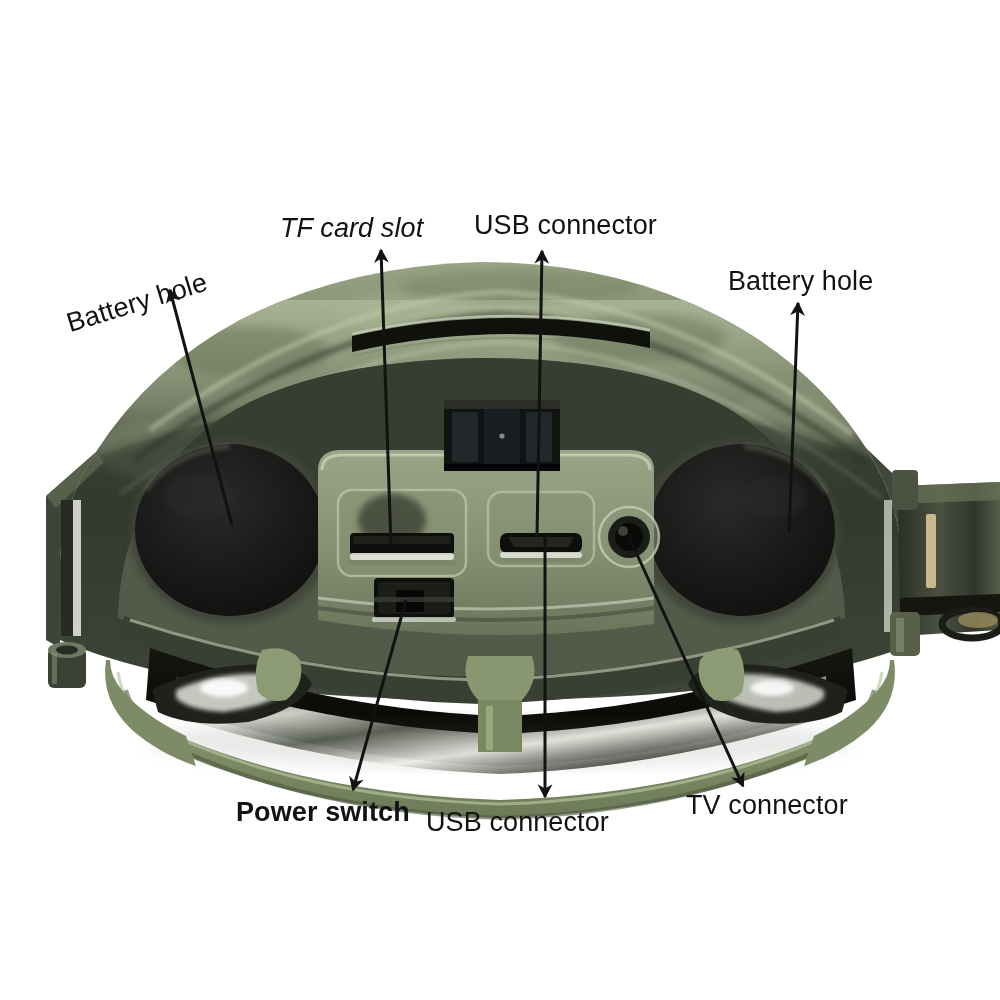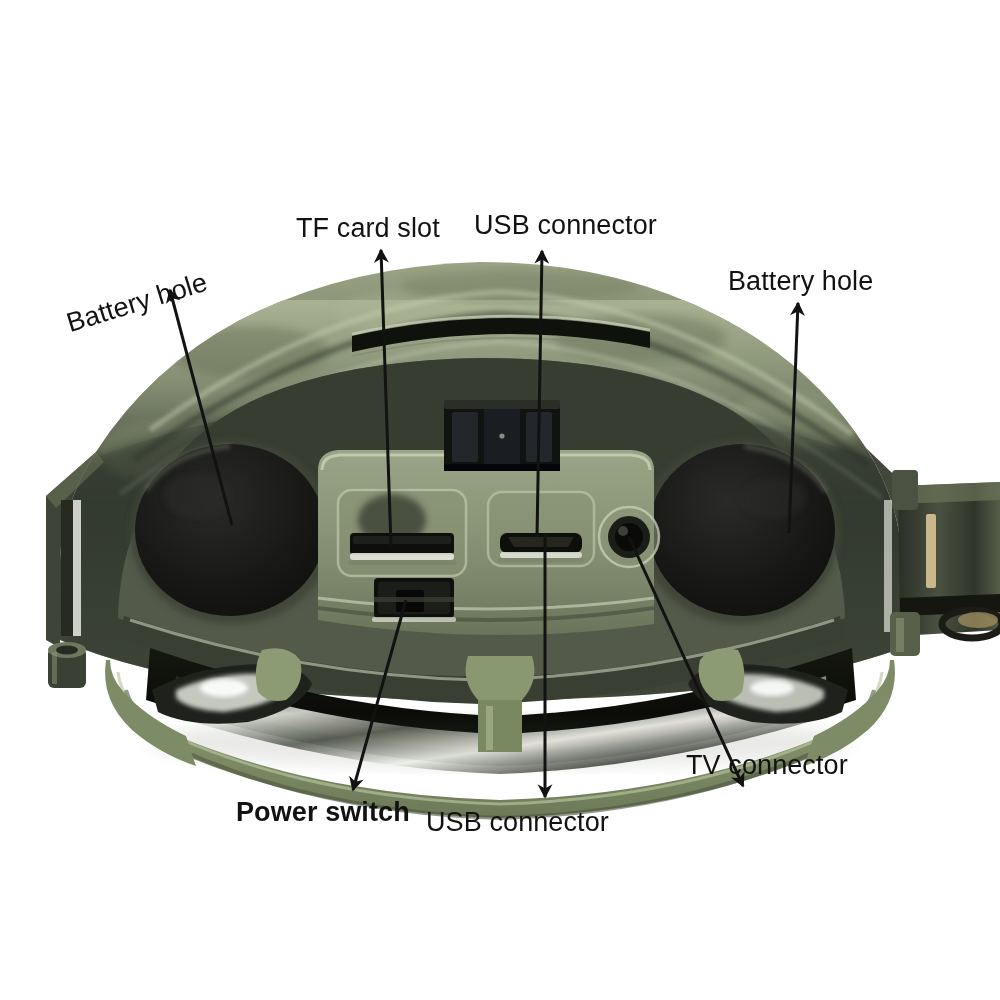--- a/index.html
+++ b/index.html
@@ -321,25 +321,25 @@
 
     <line x1="406" y1="600" x2="353" y2="790" stroke="#121212" stroke-width="3" marker-end="url(#arrowHead)"></line>
 
     <line x1="545" y1="534" x2="545" y2="797" stroke="#121212" stroke-width="3" marker-end="url(#arrowHead)"></line>
 
     <line x1="629" y1="537" x2="743" y2="786" stroke="#121212" stroke-width="3" marker-end="url(#arrowHead)"></line>
   </svg>
 
   <div class="callout-text rot-left" style="left:72px; top:308px;">Battery hole</div>
 
-  <div class="callout-text" style="left:296px; top:213px;">TF card slot</div>
+  <div class="callout-text" style="left:280px; top:213px;font-style:italic;">TF card slot</div>
 
   <div class="callout-text" style="left:474px; top:210px;">USB connector</div>
 
   <div class="callout-text" style="left:728px; top:266px;">Battery hole</div>
 
   <div class="callout-text" style="left:236px; top:797px;font-weight:bold;">Power switch</div>
 
   <div class="callout-text" style="left:426px; top:807px;">USB connector</div>
 
-  <div class="callout-text" style="left:686px; top:750px;text-align:right;">TV connector</div>
+  <div class="callout-text" style="left:686px; top:790px;text-align:right;">TV connector</div>
 
 </div>
 
 </body></html>

